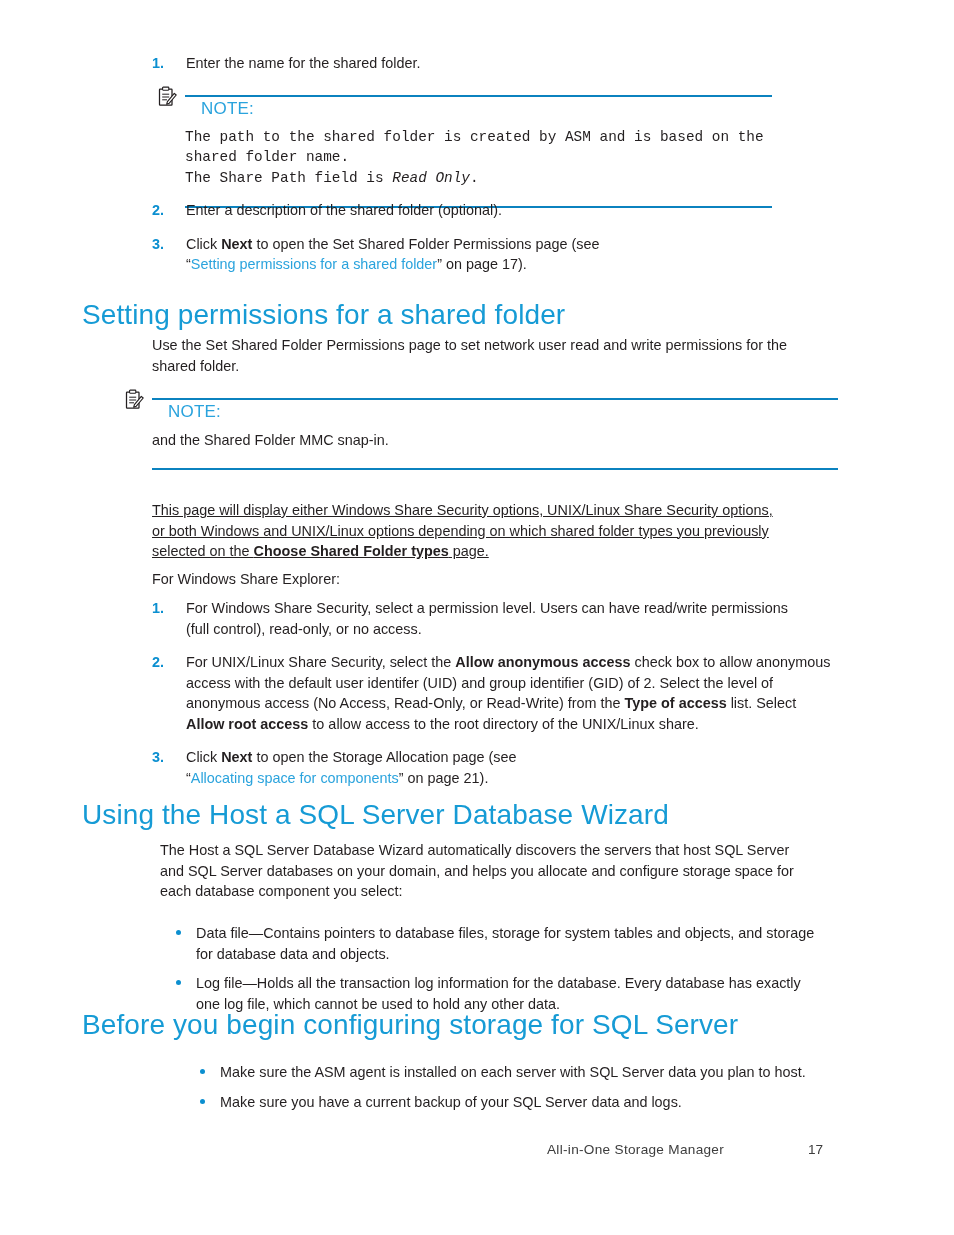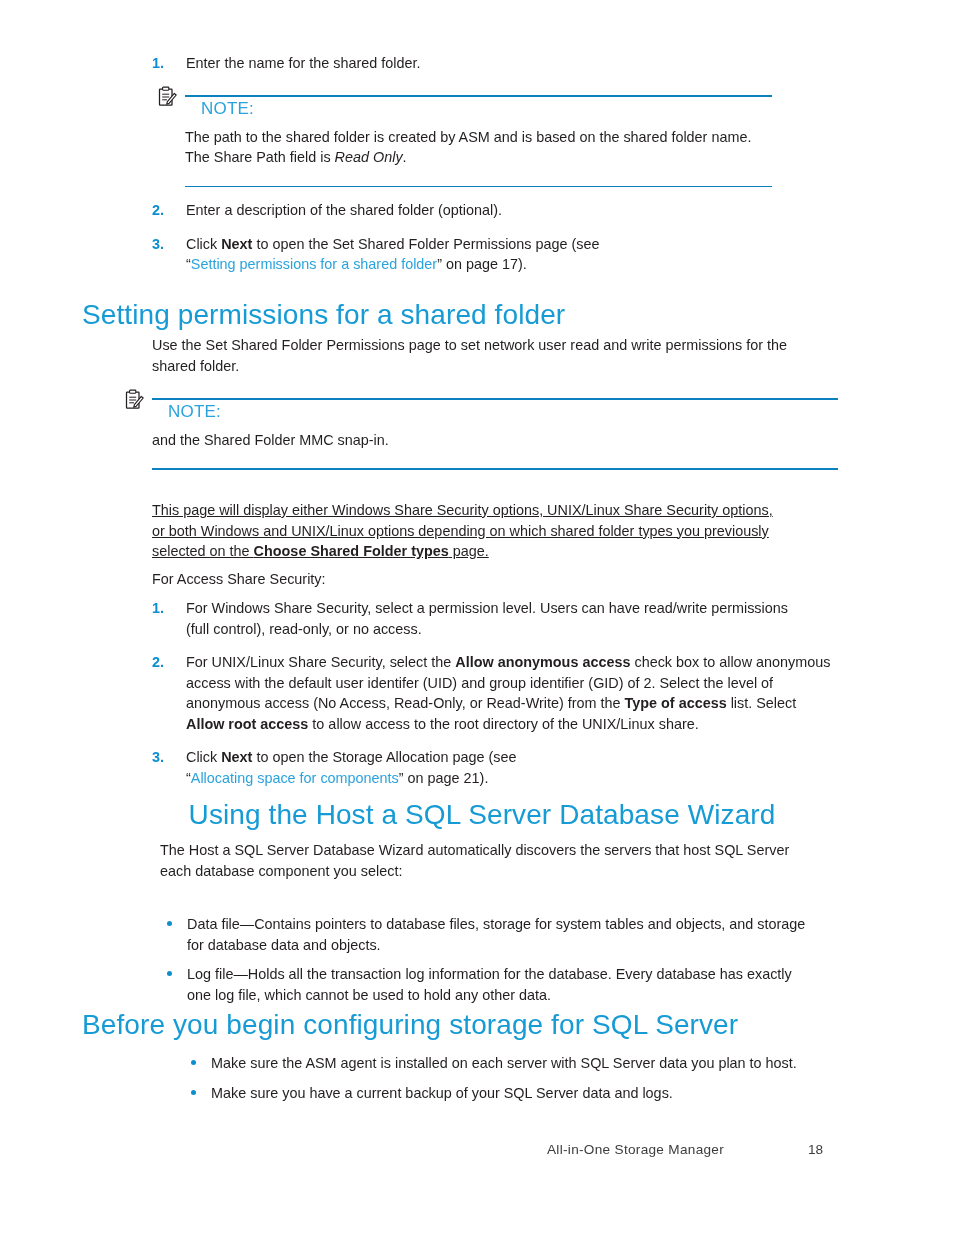--- a/index.html
+++ b/index.html
@@ -48,21 +48,21 @@
     left: 0;
     top: 0;
     width: 22px;
     text-align: left;
     color: #0b8fd0;
     font-weight: bold;
     font-size: 14.4px;
     line-height: 20.5px;
   }
   .ulist {
-    margin: 9px;
+    margin: 18px;
     padding: 0;
     list-style: none;
   }
   .ulist-item {
     position: relative;
     padding-left: 26px;
     margin-bottom: 9px;
   }
   .ulist-item:last-child { margin-bottom: 0; }
   .ulist-dot {
@@ -170,21 +170,21 @@
           <rect x="1.5" y="3.2" width="12.5" height="16" rx="0.6" fill="#ffffff" stroke="#231f20" stroke-width="1.25"></rect>
           <rect x="4.6" y="1.1" width="6.2" height="3.1" rx="0.6" fill="#ffffff" stroke="#231f20" stroke-width="1.1"></rect>
           <line x1="4.2" y1="8.2" x2="11.2" y2="8.2" stroke="#231f20" stroke-width="1"></line>
           <line x1="4.2" y1="11.0" x2="11.2" y2="11.0" stroke="#231f20" stroke-width="1"></line>
           <line x1="4.2" y1="13.8" x2="9.0" y2="13.8" stroke="#231f20" stroke-width="1"></line>
           <path d="M9.4 15.6 L16.3 7.4 L18.2 9.0 L11.3 17.2 L8.7 18.2 Z" fill="#ffffff" stroke="#231f20" stroke-width="1.15" stroke-linejoin="round"></path>
         </svg>
       </span>
       <span class="note-label">NOTE:</span>
     </div>
-    <div class="note-body" style="margin-top:4px;">
+    <div class="note-body" style="margin-top:4px;font-family:Liberation Mono, monospace;">
       <div>The path to the shared folder is created by ASM and is based on the shared folder name.</div>
       <div><span>The Share Path field is </span><i>Read Only</i><span>.</span></div>
     </div>
     <div class="note-rule" style="margin-top:18px;"></div>
   </div>
 
   <div class="abs" style="left:152px; top:200px; width:700px;">
     <ul class="olist">
       <li class="olist-item body-text">
         <span class="olist-num">2.</span>
@@ -224,43 +224,44 @@
     </div>
     <div class="note-rule" style="margin-top:18px;"></div>
   </div>
 
   <div class="abs body-text" style="left:152px; top:500px; width:700px;text-decoration:underline;">
     <div>This page will display either Windows Share Security options, UNIX/Linux Share Security options,</div>
     <div>or both Windows and UNIX/Linux options depending on which shared folder types you previously</div>
     <div><span>selected on the </span><b>Choose Shared Folder types</b><span> page.</span></div>
   </div>
 
-  <div class="abs body-text" style="left:152px; top:569px;">For Access Share Security:</div>
+  <div class="abs body-text" style="left:152px; top:569px;">For Windows Share Explorer:</div>
 
   <div class="abs" style="left:152px; top:598px; width:700px;">
     <ul class="olist">
       <li class="olist-item body-text">
         <span class="olist-num">1.</span>
         <span><span>For Windows Share Security, select a permission level. Users can have read/write permissions</span><br><span>(full control), read-only, or no access.</span></span>
       </li>
       <li class="olist-item body-text">
         <span class="olist-num">2.</span>
         <span><span>For UNIX/Linux Share Security, select the </span><b>Allow anonymous access</b><span> check box to allow anonymous</span><br><span>access with the default user identifer (UID) and group identifier (GID) of 2. Select the level of</span><br><span>anonymous access (No Access, Read-Only, or Read-Write) from the </span><b>Type of access</b><span> list. Select</span><br><b>Allow root access</b><span> to allow access to the root directory of the UNIX/Linux share.</span></span>
       </li>
       <li class="olist-item body-text">
         <span class="olist-num">3.</span>
         <span><span>Click </span><b>Next</b><span> to open the Storage Allocation page (see</span><br><span>“</span><a class="link" href="#">Allocating space for components</a><span>”</span><span> on page 21).</span></span>
       </li>
     </ul>
   </div>
 
-  <h1 class="h1 abs" style="left:82px; top:798px; width:800px;text-align:center;">Using the Host a SQL Server Database Wizard</h1>
+  <h1 class="h1 abs" style="left:82px; top:798px; width:800px;">Using the Host a SQL Server Database Wizard</h1>
 
   <div class="abs body-text" style="left:160px; top:840px; width:700px;">
     <div>The Host a SQL Server Database Wizard automatically discovers the servers that host SQL Server</div>
+    <div>and SQL Server databases on your domain, and helps you allocate and configure storage space for</div>
     <div>each database component you select:</div>
   </div>
 
   <div class="abs" style="left:152px; top:905px; width:700px;">
     <ul class="ulist">
       <li class="ulist-item body-text">
         <span class="ulist-dot"></span>
         <span><span>Data file—Contains pointers to database files, storage for system tables and objects, and storage</span><br><span>for database data and objects.</span></span>
       </li>
       <li class="ulist-item body-text">
@@ -280,16 +281,16 @@
       </li>
       <li class="ulist-item body-text" style="padding-left:50px;">
         <span class="ulist-dot" style="left:30px;"></span>
         <span>Make sure you have a current backup of your SQL Server data and logs.</span>
       </li>
     </ul>
   </div>
 
   <div class="footer">
     <span class="footer-title">All-in-One Storage Manager</span>
-    <span class="footer-page">18</span>
+    <span class="footer-page">17</span>
   </div>
 
 </div>
 
 </body></html>

